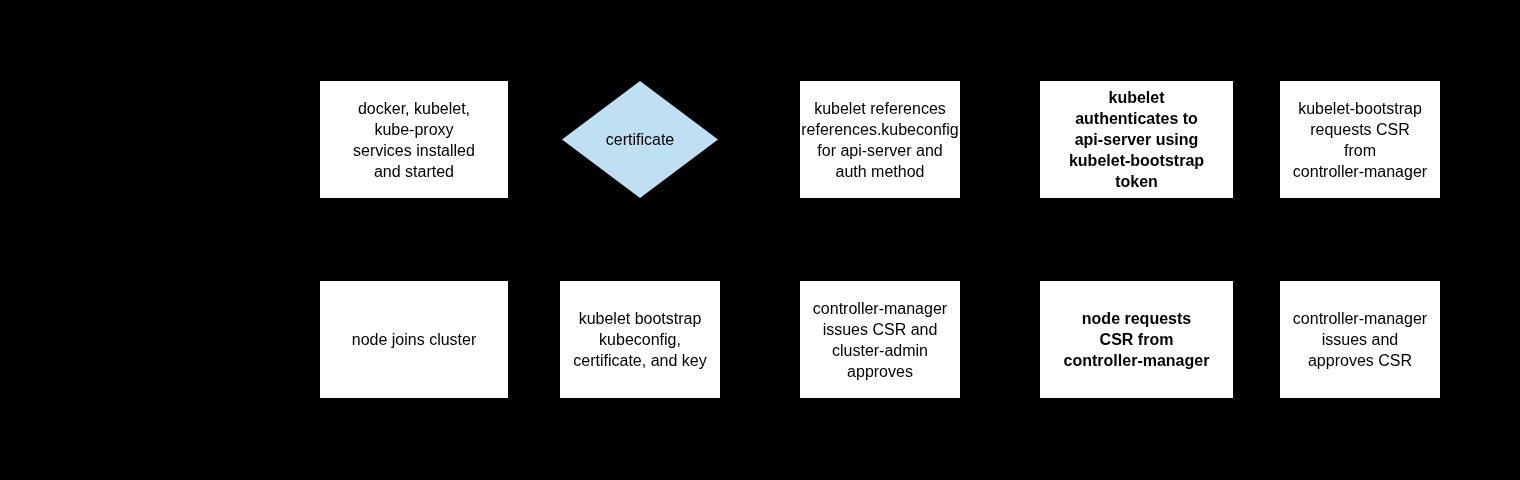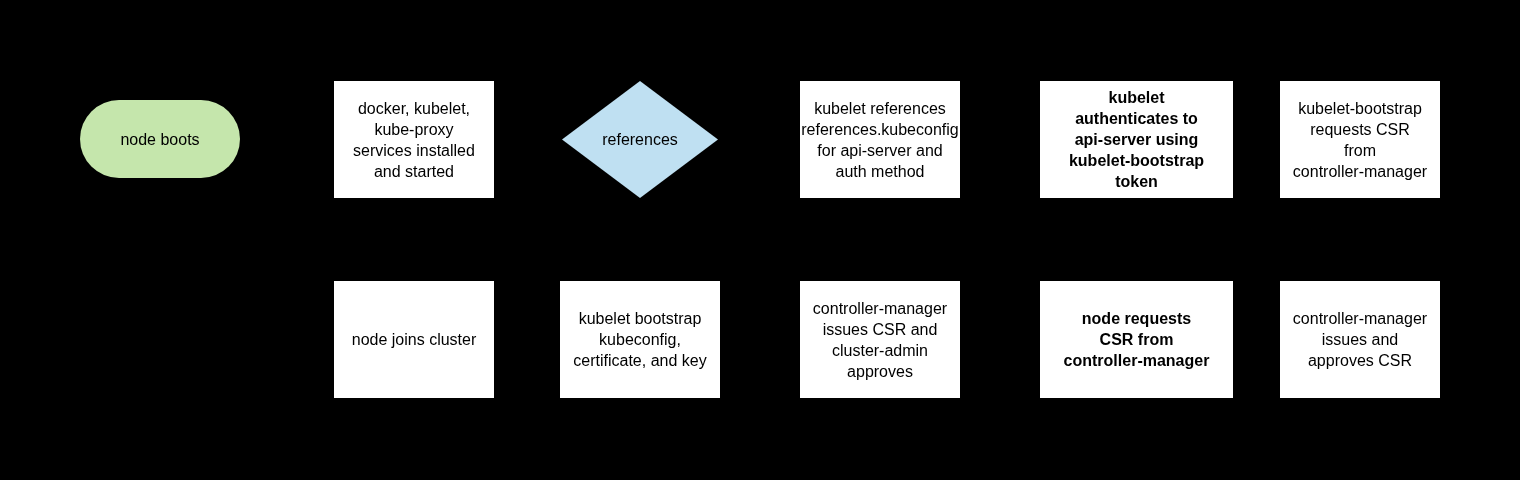--- a/index.html
+++ b/index.html
@@ -39,43 +39,40 @@
   .label {
     white-space: pre-line;
   }
   
   .r1 { top: 81px; height: 117px; }
   .r1.terminal { top: 100px; height: 78px; }
   
   .r2 { top: 281px; height: 117px; }
   .r2.terminal { top: 301px; height: 78px; }
   .c1 { left: 80px;   width: 160px; }
-  .c2 { left: 320px;  width: 160px; margin-left: 14px; }
+  .c2 { left: 320px;  width: 188px; }
   .c3 { left: 560px;  width: 160px; }
   .c3.decision { left: 562px; width: 156px; }
   .c4 { left: 800px;  width: 160px; }
   .c5 { left: 1040px; width: 193px; font-weight: bold; }
   .c6 { left: 1280px; width: 160px; }
 </style>
 </head>
 <body>
 
 <div class="canvas">
 
-  <div class="node terminal r1 c1">
-    <span class="label">node boots</span>
-  </div>
   <div class="node process r1 c2">
     <span class="label">docker, kubelet,
 kube-proxy
 services installed
 and started</span>
   </div>
   <div class="node decision r1 c3">
-    <span class="label">references</span>
+    <span class="label">certificate</span>
   </div>
   <div class="node process r1 c4">
     <span class="label">kubelet references
 references.kubeconfig
 for api-server and
 auth method</span>
   </div>
   <div class="node process r1 c5">
     <span class="label">kubelet
 authenticates to

